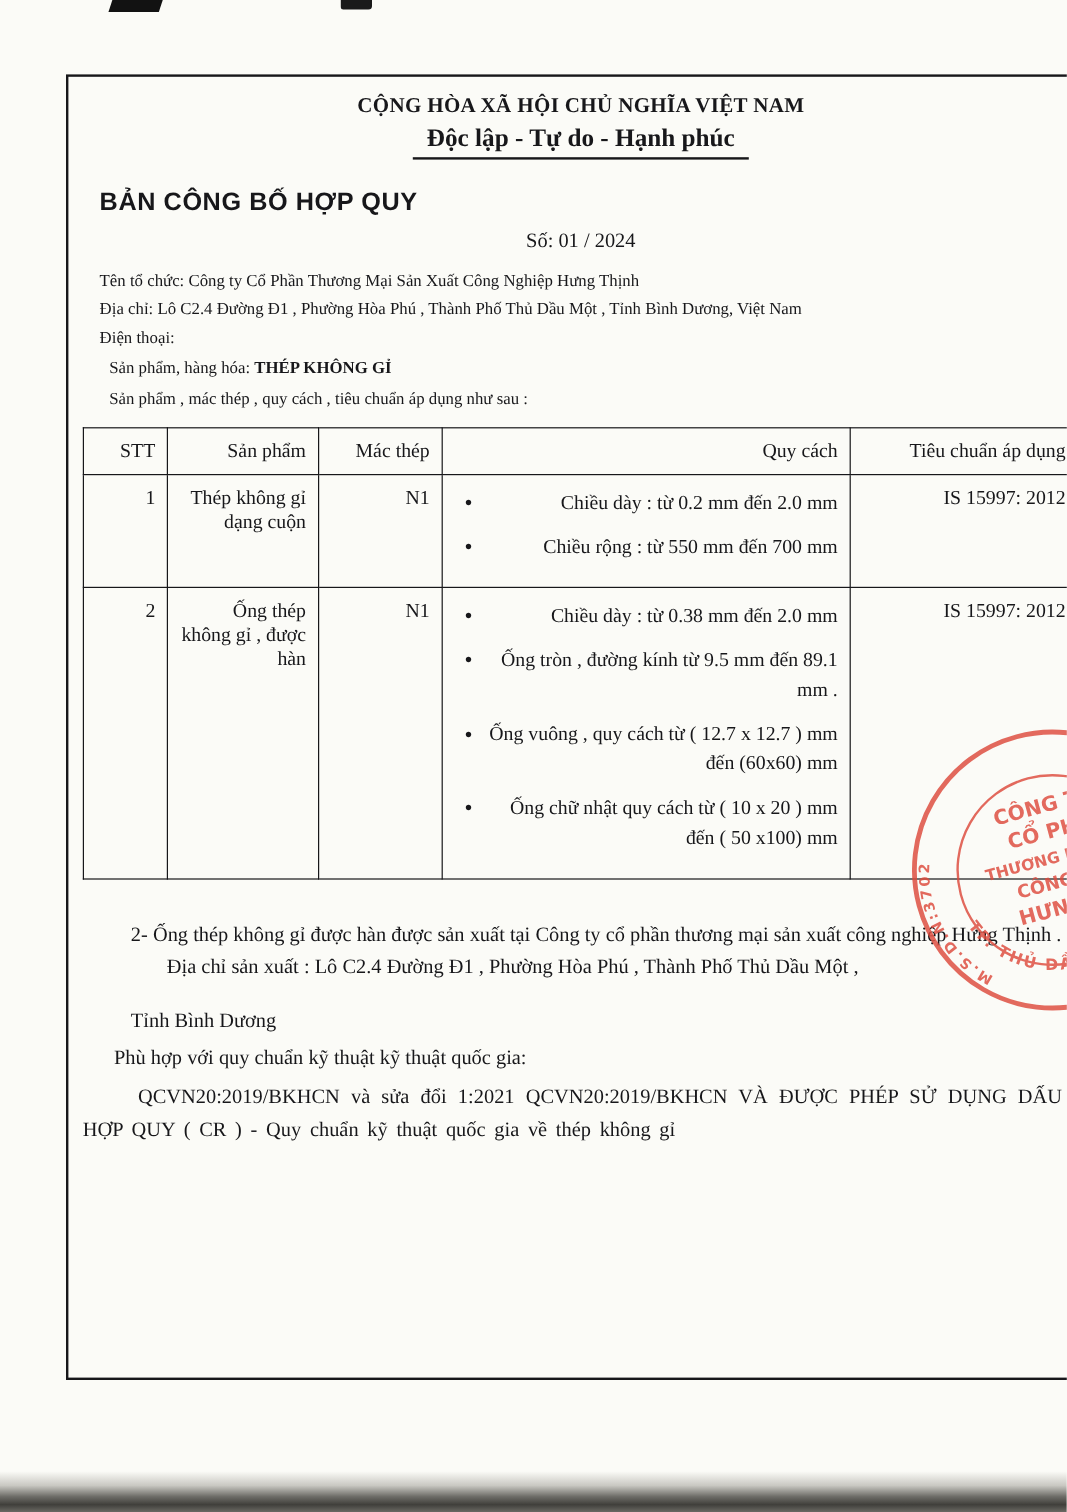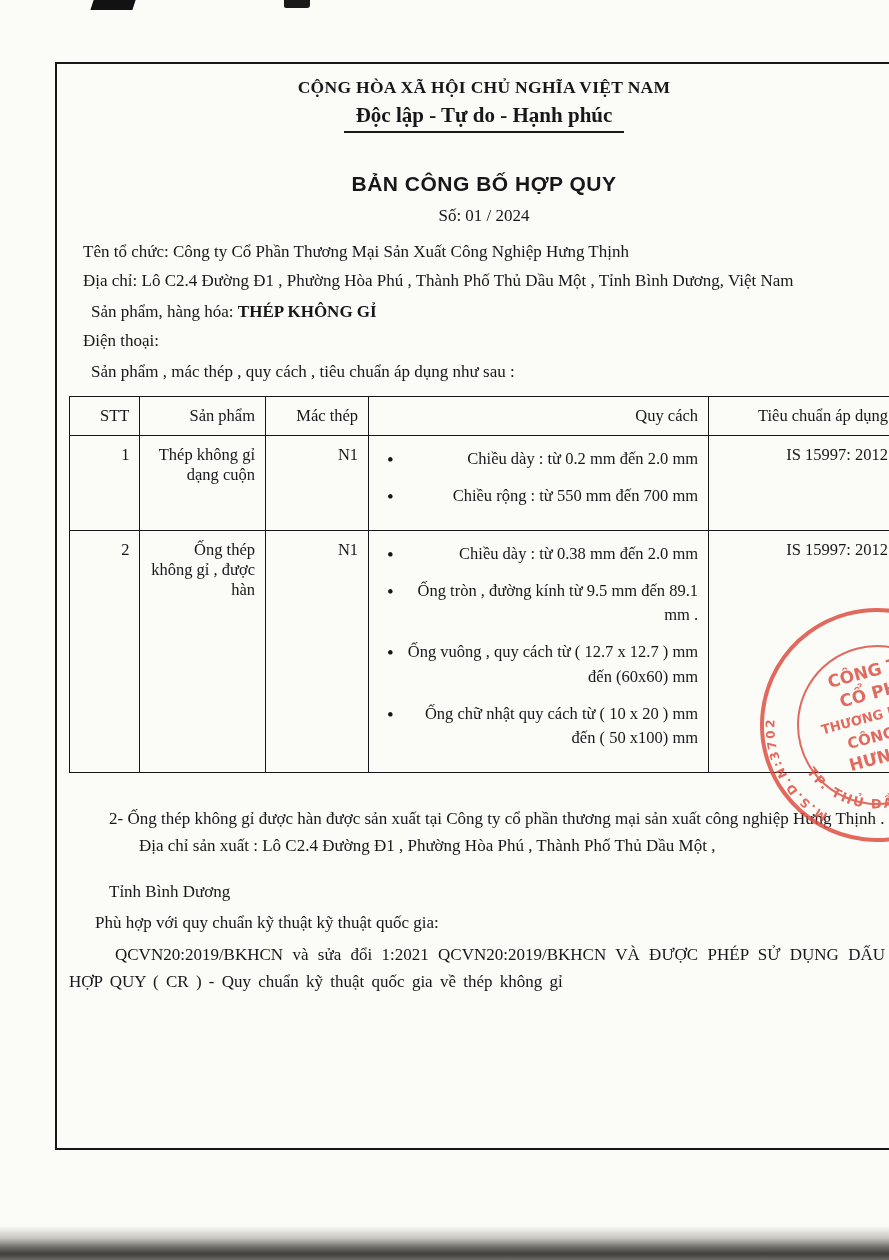--- a/index.html
+++ b/index.html
@@ -12,24 +12,24 @@
   .mark-a{position:absolute;left:92px;top:0;width:42px;height:10px;background:#121212;transform:skewX(-18deg)}
   .mark-b{position:absolute;left:284px;top:0;width:26px;height:8px;background:#1a1a1a;border-radius:0 0 3px 2px}
   .bottom-band{position:absolute;left:0;bottom:0;width:100%;height:34px;
     background:linear-gradient(180deg, rgba(250,250,247,0) 0%, #c9c8c2 35%, #6e6d68 62%, #403f3b 82%, #6a6963 100%);}
   
   .frame{position:absolute;left:55px;top:62px;width:858px;height:1088px;border:2px solid #17171a;
     box-sizing:border-box;padding:13px 26px 0 26px;overflow:hidden;background:transparent}
   .nat-title{text-align:center;font-weight:bold;font-size:17.5px;letter-spacing:.3px}
   .motto-wrap{text-align:center;margin-top:5px}
   .motto{display:inline-block;font-weight:bold;font-size:21px;border-bottom:2px solid #17171a;padding:0 12px 3px}
-  .doc-title{text-align:center;font-family:"Liberation Sans","DejaVu Sans",sans-serif;
-    font-size:21px;font-weight:bold;letter-spacing:.5px;margin:39px 0 10px}
+  .doc-title{text-align:left;font-family:"Liberation Sans","DejaVu Sans",sans-serif;
+    font-size:21px;font-weight:bold;letter-spacing:.5px;margin:24px 0 10px}
   .doc-number{text-align:center;font-size:17px;margin:0 0 12px}
-  p.body-line{font-size:17px;line-height:1.7;margin:0}
+  p.body-line{font-size:14px;line-height:1.7;margin:0}
   p.indent{margin-left:8px;margin-top:2px}
   .product-name{font-weight:bold}
   
   table.spec{border-collapse:collapse;margin:10px 0 0 -14px;width:calc(100% + 28px);
     font-size:16.5px;table-layout:fixed}
   table.spec th,table.spec td{border:1.5px solid #17171a;padding:9px 10px;vertical-align:top;
     text-align:right;font-weight:normal;font-size:16.5px}
   th.c-stt,td.c-stt{width:48px;text-align:center;padding-left:4px;padding-right:4px}
   th.c-sp,td.c-sp{width:102px}
   td.c-sp{text-align:justify}
@@ -62,22 +62,22 @@
   <div class="nat-title">CỘNG HÒA XÃ HỘI CHỦ NGHĨA VIỆT NAM</div>
   <div class="motto-wrap">
     <span class="motto">Độc lập - Tự do - Hạnh phúc</span>
   </div>
 
   <h1 class="doc-title">BẢN CÔNG BỐ HỢP QUY</h1>
   <div class="doc-number">Số: 01 / 2024</div>
 
   <p class="body-line">Tên tổ chức: Công ty Cổ Phần Thương Mại Sản Xuất Công Nghiệp Hưng Thịnh</p>
   <p class="body-line">Địa chỉ: Lô C2.4 Đường Đ1 , Phường Hòa Phú , Thành Phố Thủ Dầu Một , Tỉnh Bình Dương, Việt Nam</p>
+  <p class="body-line">Điện thoại:</p>
   <p class="body-line indent"><span>Sản phẩm, hàng hóa: </span><span class="product-name">THÉP KHÔNG GỈ</span></p>
-  <p class="body-line">Điện thoại:</p>
   <p class="body-line indent">Sản phẩm , mác thép , quy cách , tiêu chuẩn áp dụng như sau :</p>
 
   <table class="spec">
     <thead>
       <tr>
         <th class="c-stt">STT</th>
         <th class="c-sp">Sản phẩm</th>
         <th class="c-mt">Mác thép</th>
         <th class="c-qc">Quy cách</th>
         <th class="c-tc">Tiêu chuẩn áp dụng</th>

